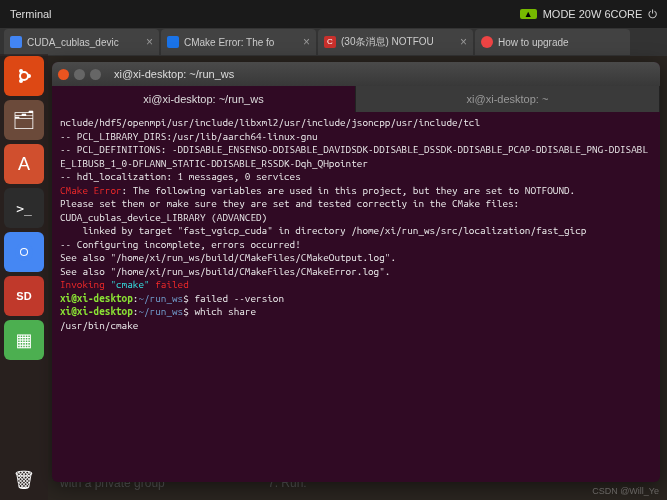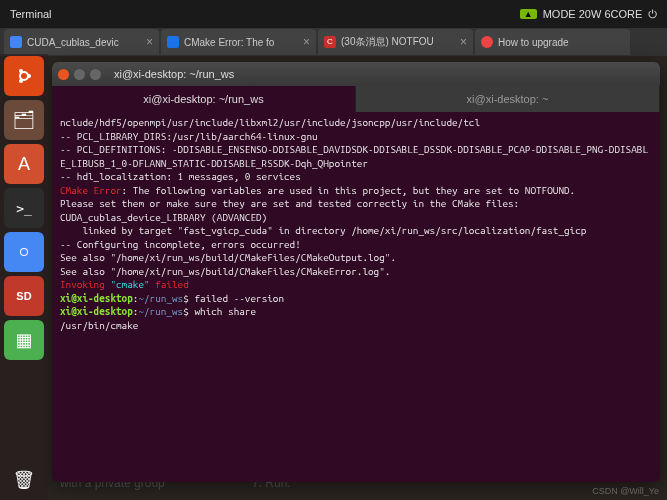--- a/index.html
+++ b/index.html
@@ -89,21 +89,21 @@
       </svg>
     </div>
   <div class="licon" style="background:#c0392b;font-size:11px;font-weight:bold">SD</div>
   <div class="licon" style="background:#4caf50">▦</div>
   <div style="flex:1"></div>
   <div class="licon" style="background:transparent">🗑</div>
 </div>
 
 <div class="bg-text" style="left:60px;bottom:22px">and share knowledge</div>
 <div class="bg-text" style="left:60px;bottom:10px">with a private group</div>
-<div class="bg-text" style="left:252px;bottom:10px">7. Run:</div>
+<div class="bg-text" style="left:268px;bottom:10px">7. Run:</div>
 
 <div class="terminal-window">
   <div class="term-titlebar">
     <span class="tbtn" style="background:#e95420"></span>
     <span class="tbtn" style="background:#666"></span>
     <span class="tbtn" style="background:#666"></span>
     <span class="term-title">xi@xi-desktop: ~/run_ws</span>
   </div>
   <div class="term-tabs">
     <div class="term-tab active">

